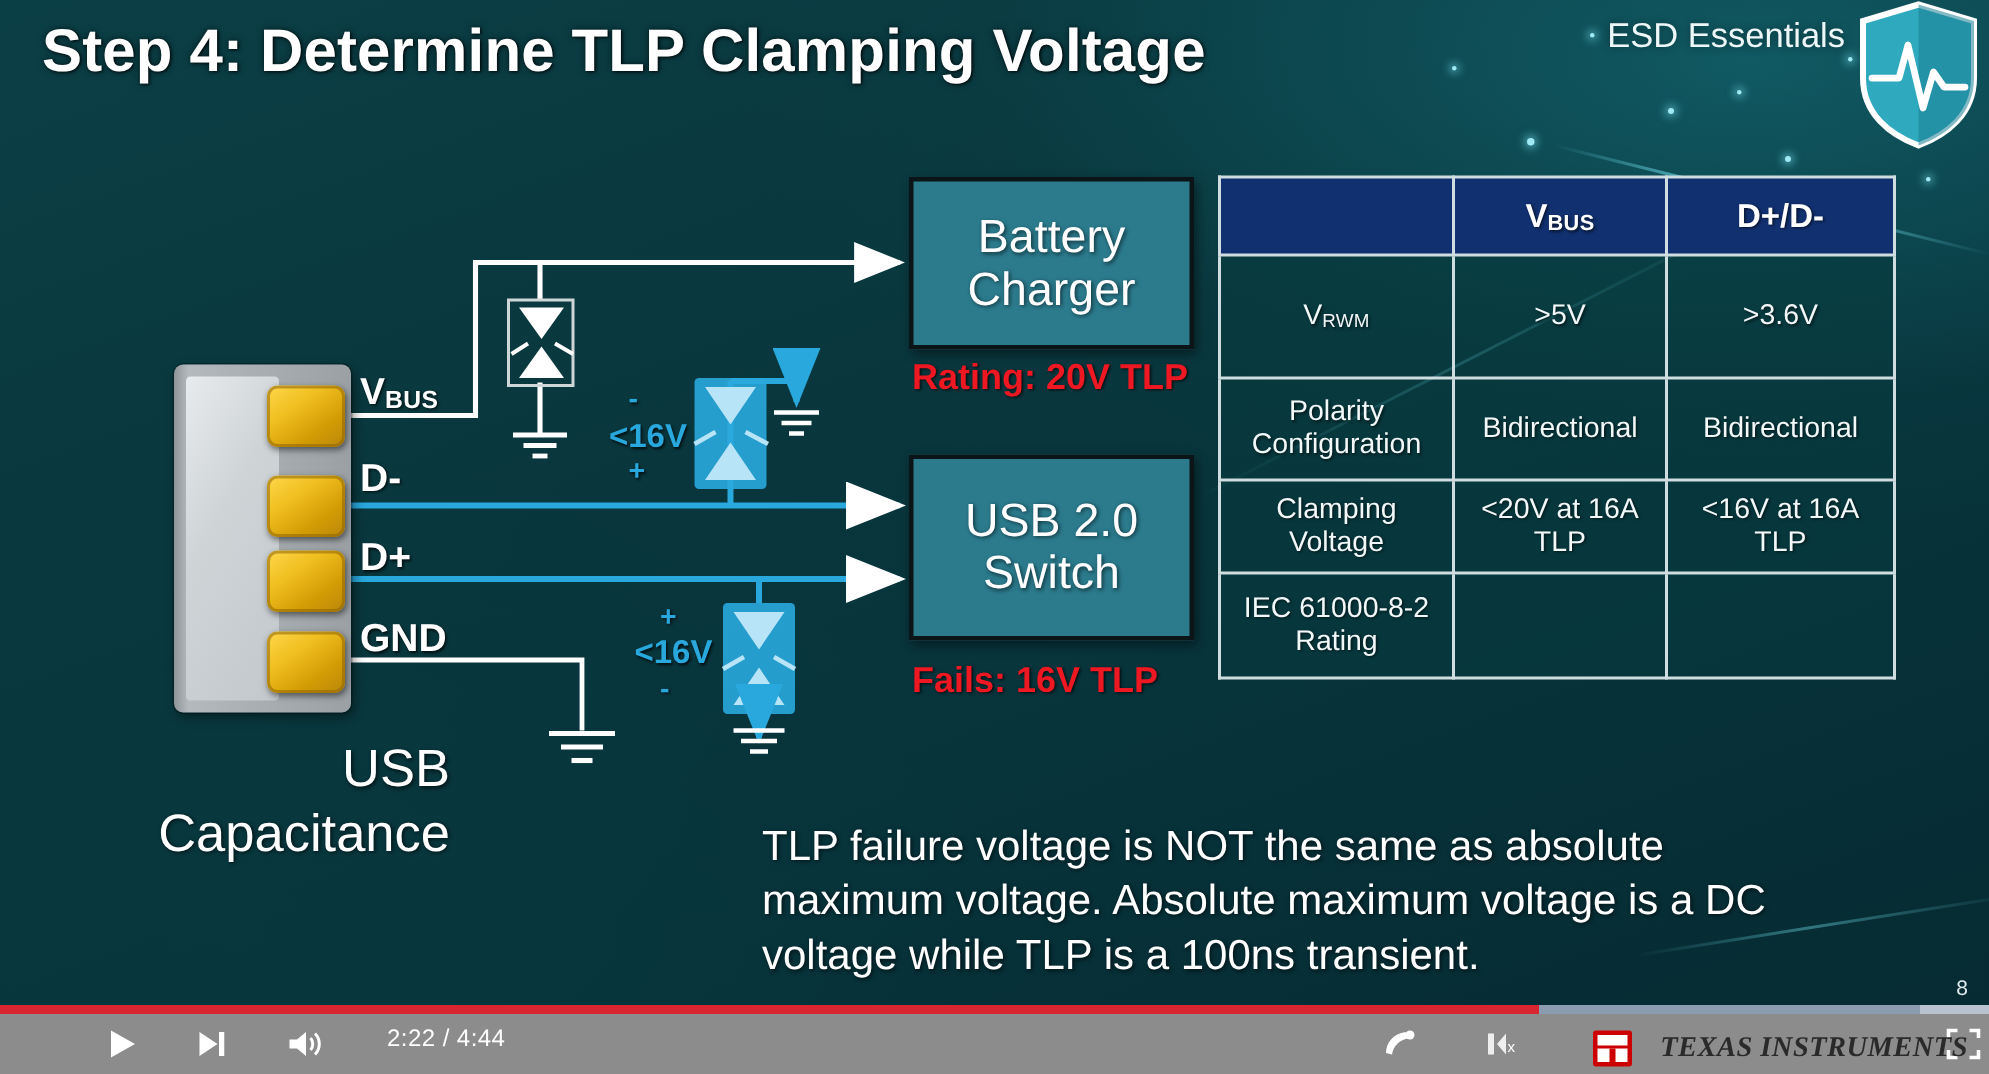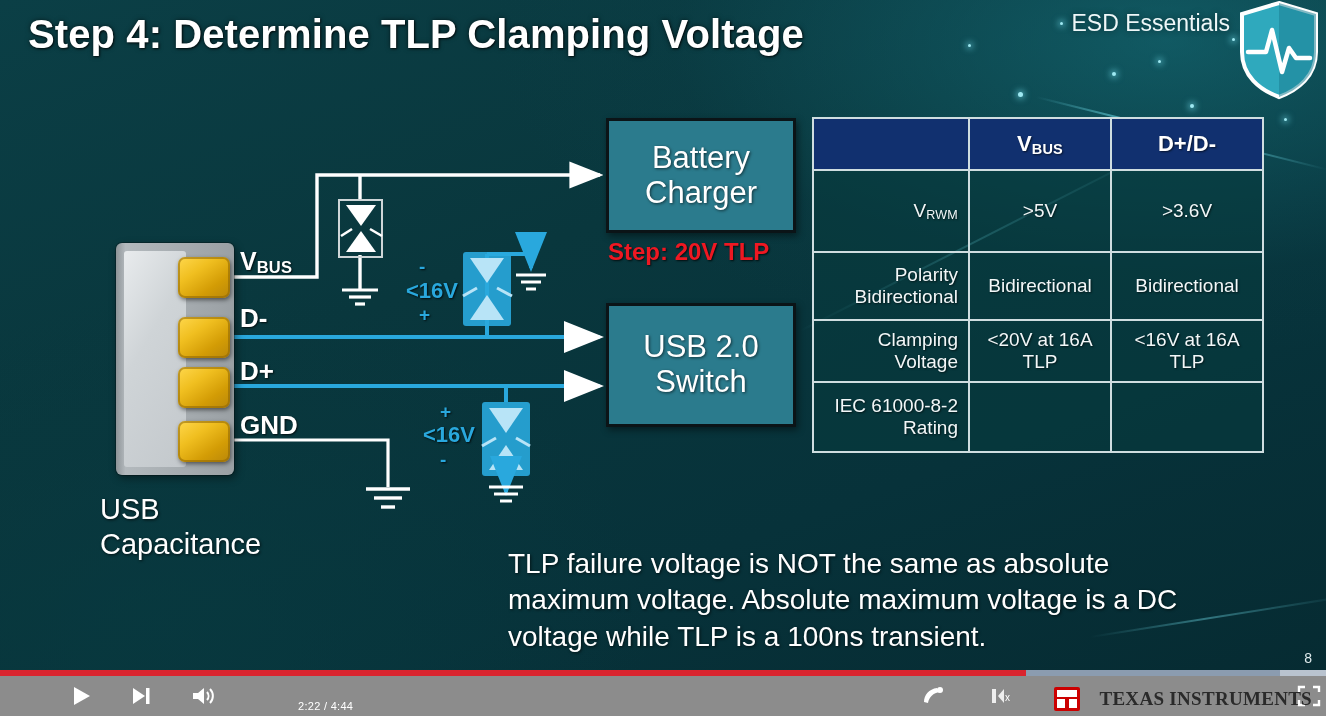--- a/index.html
+++ b/index.html
@@ -71,21 +71,21 @@
     border-radius: 3px;
   }
   .pin {
     position: absolute; left: 62px; width: 52px; height: 41px;
     background: linear-gradient(145deg,#ffd84d 0%, #f0bf20 35%, #d39c05 70%, #b9870a 100%);
     border-radius: 7px;
     box-shadow: inset 0 0 0 2px rgba(140,100,5,.55), 1px 2px 4px rgba(0,0,0,.5);
   }
   #recept-caption {
     position: absolute; left: 100px; top: 492px; width: 200px;
-    text-align: left; color: #fff; font-size: 29px; line-height: 1.22;
+    text-align: right; color: #fff; font-size: 35px; line-height: 1.22;
     text-shadow: 1px 1px 3px rgba(0,0,0,.7);
   }
 
   
   .chipbox {
     position: absolute;
     background: #2b7b8d;
     border: 3px solid #0b1417;
     color: #ffffff;
     display: flex; align-items: center; justify-content: center;
@@ -118,53 +118,52 @@
   }
   #spec thead th {
     background: #11306f;
     color: #ffffff;
     font-weight: 700;
     font-size: 22px;
     text-align: center;
     height: 52px;
   }
   #spec thead th.blank { background:#11306f; }
-  #spec tbody td.k { text-align: right; }
+  #spec tbody td.k { text-align: center; }
   #spec tbody td.v { text-align: center; margin-top: 12px; }
   #spec col.c1 { width: 156px; }
   #spec col.c2 { width: 142px; }
   #spec col.c3 { width: 152px; }
 
   
   #caption {
     position: absolute; left: 508px; top: 546px; width: 700px;
     color: #ffffff; font-size: 28px; line-height: 1.30;
     text-shadow: 1px 1px 3px rgba(0,0,0,.65);
   }
   #slideno {
     position: absolute; right: 14px; top: 650px;
     color: #dfeaec; font-size: 14px;
   }
 
   
-  #tilogo { position: absolute; right: 14px; bottom: 0px; height: 34px; display: flex; align-items: center; gap: 18px; }
+  #tilogo { position: absolute; right: 14px; bottom: 0px; height: 34px; display: flex; align-items: center; gap: 18px; font-style: italic; }
   #ti-mark { width: 28px; height: 26px; position: relative; }
   #ti-word { color: #2a2a2a; font-family: "Liberation Serif", serif; font-size: 19px; letter-spacing: .3px; font-weight: 700; white-space: nowrap; }
 
   
   #player { position: absolute; left: 0; top: 676px; width: 1326px; height: 40px; background: #8c8c8c; }
   #progress-track { position: absolute; left: 0; top: -6px; width: 1326px; height: 6px; background: #b9c3cf; cursor: pointer; }
   #progress-buffer { position: absolute; left: 0; top: 0; height: 6px; background: #8b9cb0; }
   #progress-played { position: absolute; left: 0; top: 0; height: 6px; background: #d9252f; }
   .pbtn { position: absolute; top: 8px; width: 26px; height: 24px; cursor: pointer; }
   #timecode {
-    position: absolute; left: 258px; top: 24px;
-    color: #ffffff; font-size: 11px; white-space: nowrap;
+    position: absolute; left: 258px; top: 8px;
+    color: #ffffff; font-size: 16px; white-space: nowrap;
     letter-spacing: .3px;
-    margin-left: 40px;
   }
   .rbtn { position: absolute; top: 8px; width: 26px; height: 24px; cursor: pointer; }
 </style>
 </head>
 <body>
 
 <div id="stage">
 
   <div id="slide">
 
@@ -288,28 +287,29 @@
     <div class="dlabel" style="left:440px;top:402px;font-size:19px;color:#29a8dd;">+</div>
     <div class="dlabel" style="left:423px;top:424px;font-size:22px;color:#29a8dd;">&lt;16V</div>
     <div class="dlabel" style="left:440px;top:450px;font-size:19px;color:#29a8dd;">-</div>
 
     <div class="chipbox" style="left:606px;top:118px;width:190px;height:115px;">
       <div>
         <div>Battery</div>
         <div>Charger</div>
       </div>
     </div>
-    <div class="failtxt" style="left:608px;top:238px;">Step: 20V TLP</div>
+    <div class="failtxt" style="left:608px;top:238px;">Rating: 20V TLP</div>
 
     <div class="chipbox" style="left:606px;top:303px;width:190px;height:124px;">
       <div>
         <div>USB 2.0</div>
         <div>Switch</div>
       </div>
     </div>
+    <div class="failtxt" style="left:608px;top:440px;">Fails: 16V TLP</div>
 
     <table id="spec">
       <colgroup>
           <col class="c1">
           <col class="c2">
           <col class="c3">
         </colgroup>
       <thead>
         <tr>
           <th class="blank"></th>
@@ -321,21 +321,21 @@
       </thead>
       <tbody>
         <tr style="height:82px;">
           <td class="k">
             <span>V</span><span class="sub">RWM</span>
           </td>
           <td class="v">&gt;5V</td>
           <td class="v">&gt;3.6V</td>
         </tr>
         <tr style="height:68px;">
-          <td class="k">Polarity Bidirectional</td>
+          <td class="k">Polarity Configuration</td>
           <td class="v">Bidirectional</td>
           <td class="v">Bidirectional</td>
         </tr>
         <tr style="height:50px;">
           <td class="k">Clamping Voltage</td>
           <td class="v">&lt;20V at 16A TLP</td>
           <td class="v">&lt;16V at 16A TLP</td>
         </tr>
         <tr style="height:70px;">
           <td class="k">IEC 61000-8-2 Rating</td>

